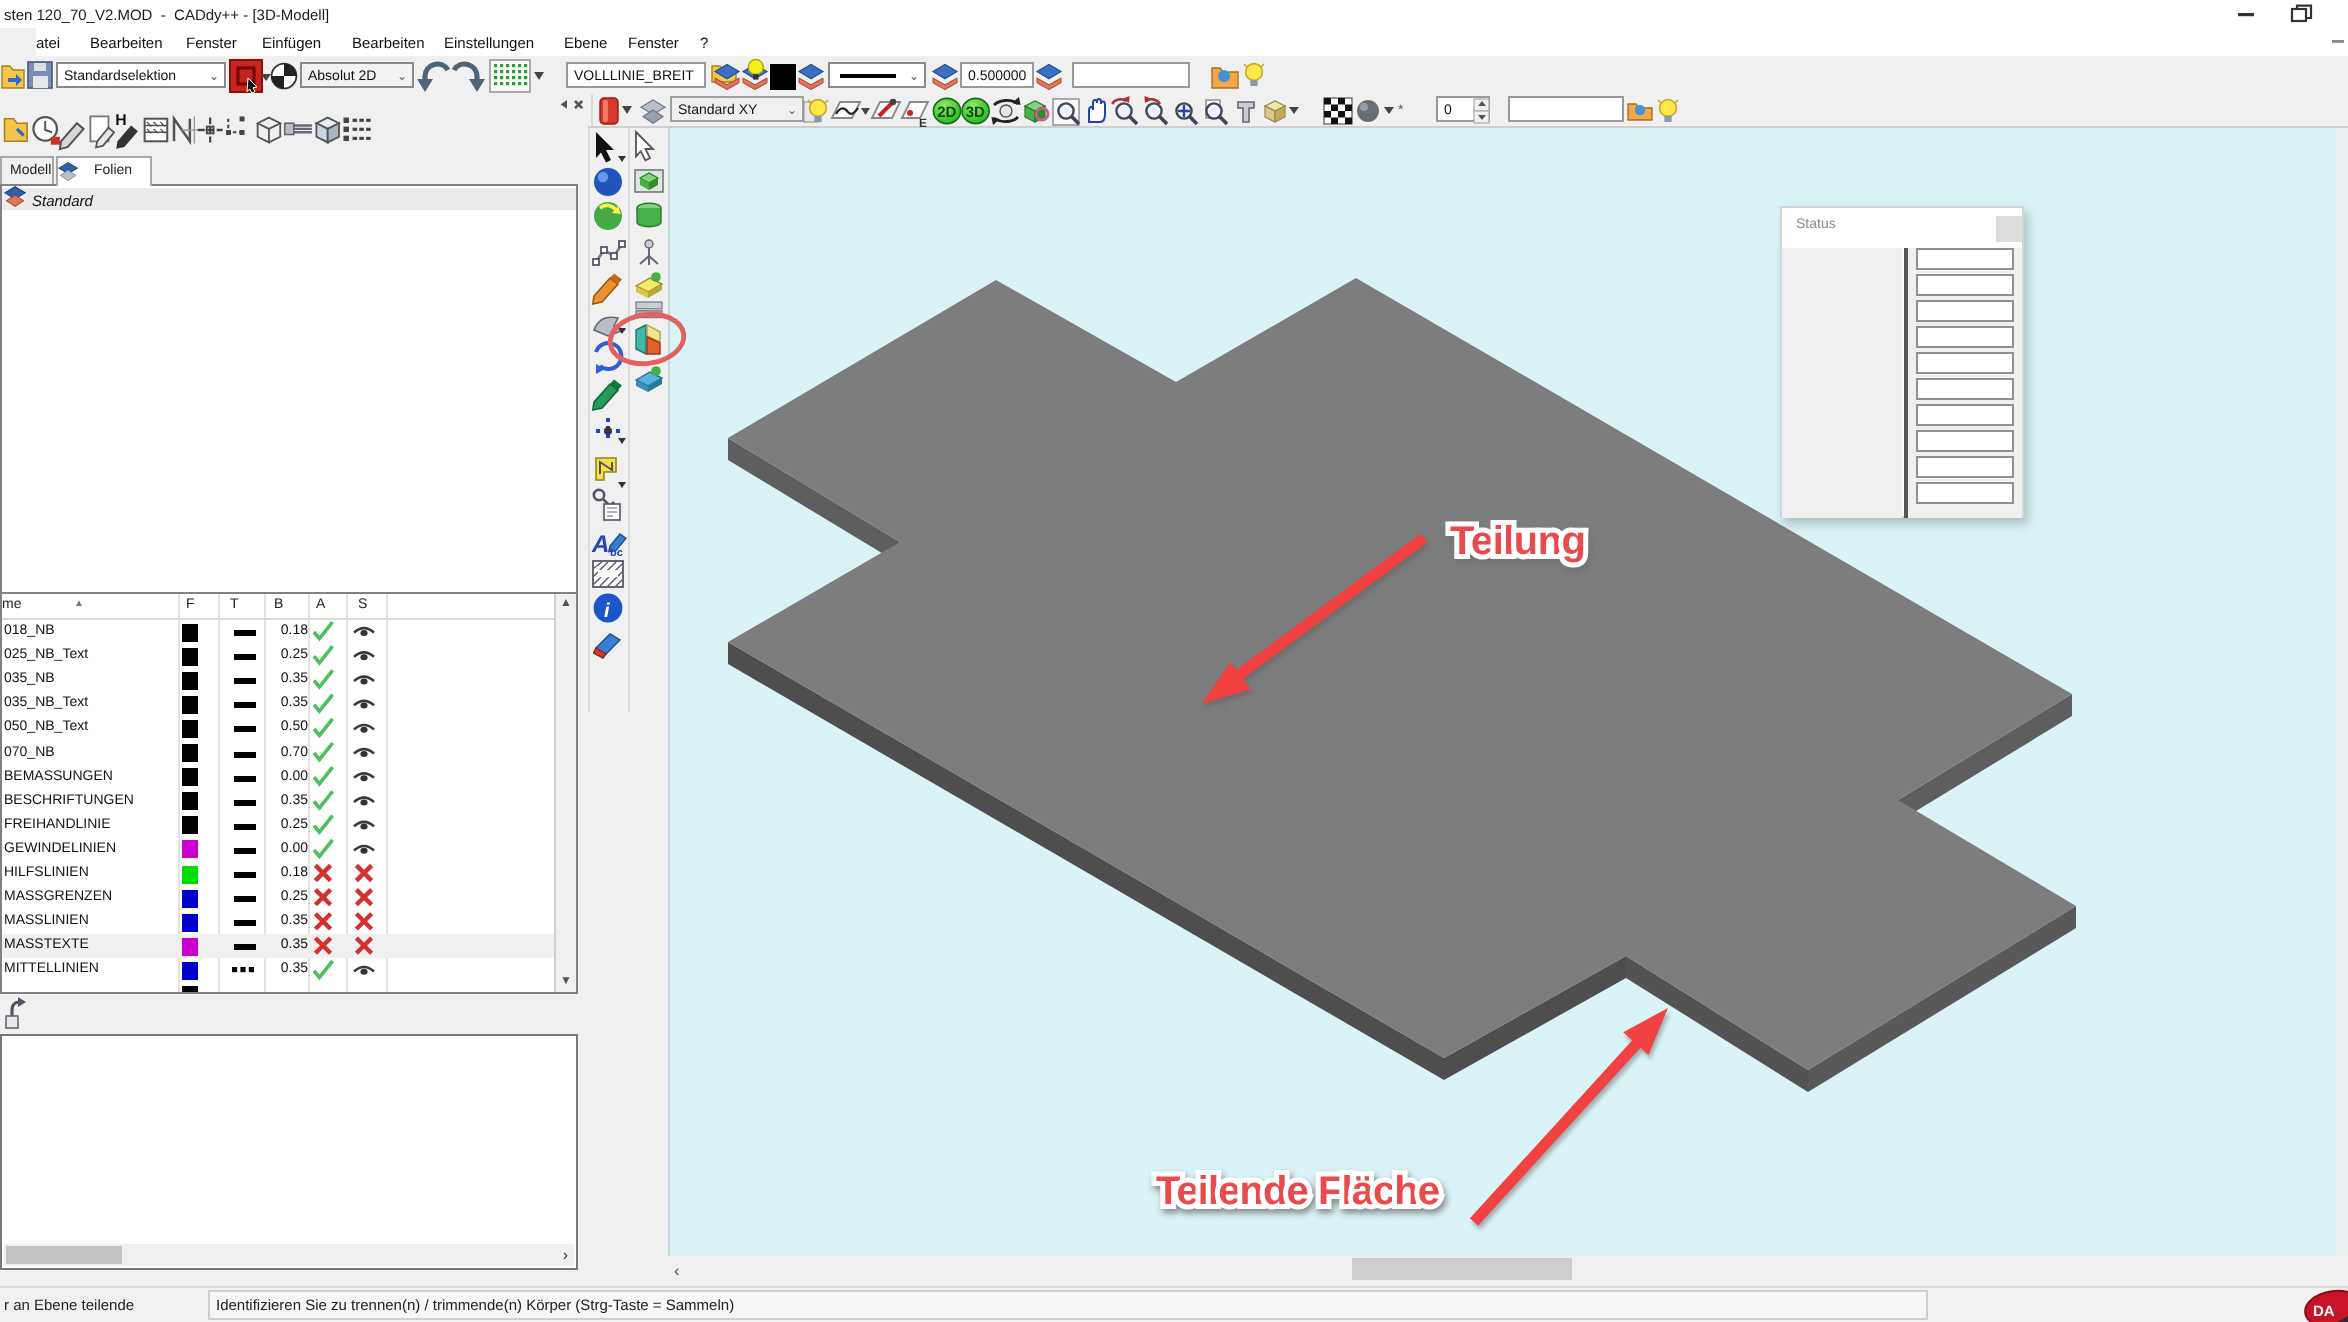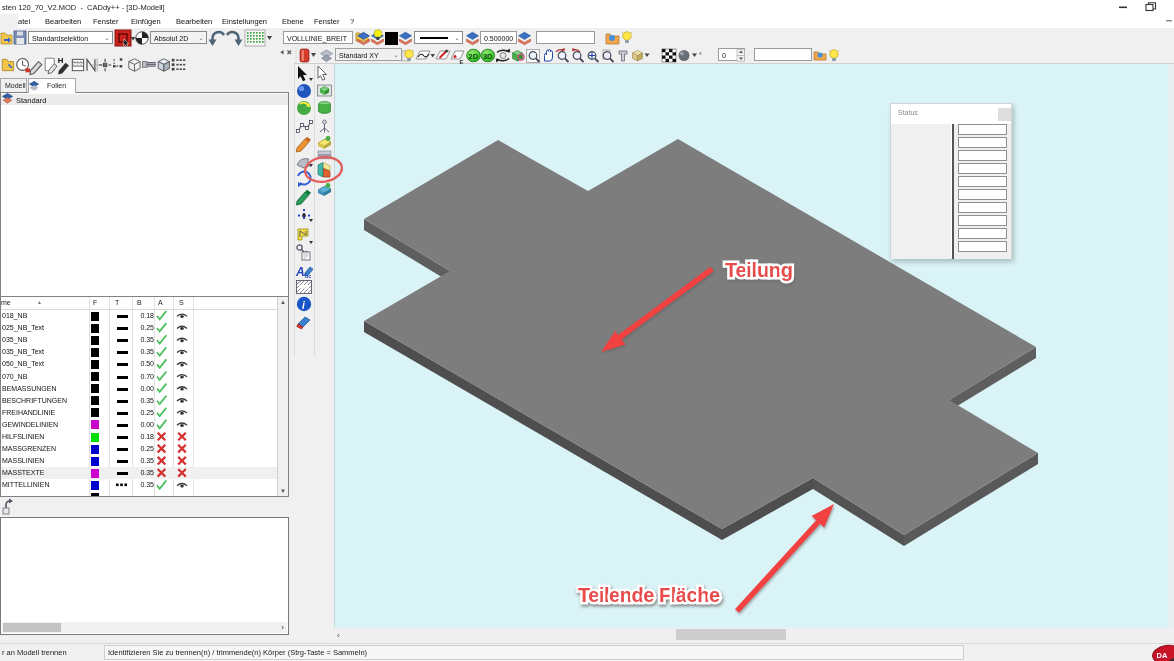--- a/index.html
+++ b/index.html
@@ -88,21 +88,21 @@
 </div>
 <div id="panel" class="abs">
   <div class="tab" style="left:0px;width:27px;">
       <span style="position:absolute;left:4px;top:3px;">Modell</span>
     </div>
   <div class="tab active" style="left:28px;width:48px;">
       <span style="position:absolute;left:18px;top:3px;">Folien</span>
     </div>
   <div id="tree">
     <div style="position:absolute;left:0px;top:0.5px;width:287px;height:11.5px;background:#ebebeb;"></div>
-    <div style="position:absolute;left:15px;top:3px;font-size:7.5px;color:#111;">Standard</div>
+    <div style="position:absolute;left:15px;top:3px;font-size:7.5px;color:#111;font-style:italic;">Standard</div>
   </div>
   <div id="ltable">
     <span class="hdr" style="left:0px;">me</span>
       <span style="position:absolute;left:36px;top:2px;font-size:5px;color:#777;">▲</span>
       <span class="hdr" style="left:92px;">F</span>
       <span class="hdr" style="left:114px;">T</span>
       <span class="hdr" style="left:136px;">B</span>
       <span class="hdr" style="left:157px;">A</span>
       <span class="hdr" style="left:178px;">S</span>
     <div class="vline" style="left:88px"></div>
@@ -262,21 +262,21 @@
   <div class="swb" style="top:123.8px"></div>
   <div class="swb" style="top:136.7px"></div>
 </div>
 <div id="hscroll" class="abs">
   <div style="position:absolute;left:2px;top:3px;font-size:8px;color:#444;">‹</div>
   <div style="position:absolute;left:341px;top:1px;width:110px;height:11px;background:#cdcdcd;"></div>
 </div>
 <div id="vstrip" class="abs"></div>
 <div class="abs" style="left:294px;top:63px;width:880px;height:1px;background:#cfcfcf;z-index:4;"></div>
 <div id="sbar" class="abs">
-  <span style="position:absolute;left:2px;top:4px;">r an Modell trennen</span>
+  <span style="position:absolute;left:2px;top:4px;">r an Ebene teilende</span>
   <div style="position:absolute;left:104px;top:1px;width:860px;height:15px;border:1px solid #cfcfcf;background:#f6f6f6;"></div>
   <span style="position:absolute;left:108px;top:4px;">Identifizieren Sie zu trennen(n) / trimmende(n) Körper (Strg-Taste = Sammeln)</span>
 </div>
 <svg id="iconsvg" class="abs" width="1174" height="661" viewBox="0 0 1174 661">
 <defs>
   <g id="chk">
         <path d="M-4.5 0.5 L-1.8 3.8 L4.8 -4.5" stroke="#4cbf5e" stroke-width="1.8" fill="none"></path>
       </g>
   <g id="xx">
         <path d="M-3.8 -3.8 L3.8 3.8 M3.8 -3.8 L-3.8 3.8" stroke="#d52f2f" stroke-width="2.2" fill="none"></path>

